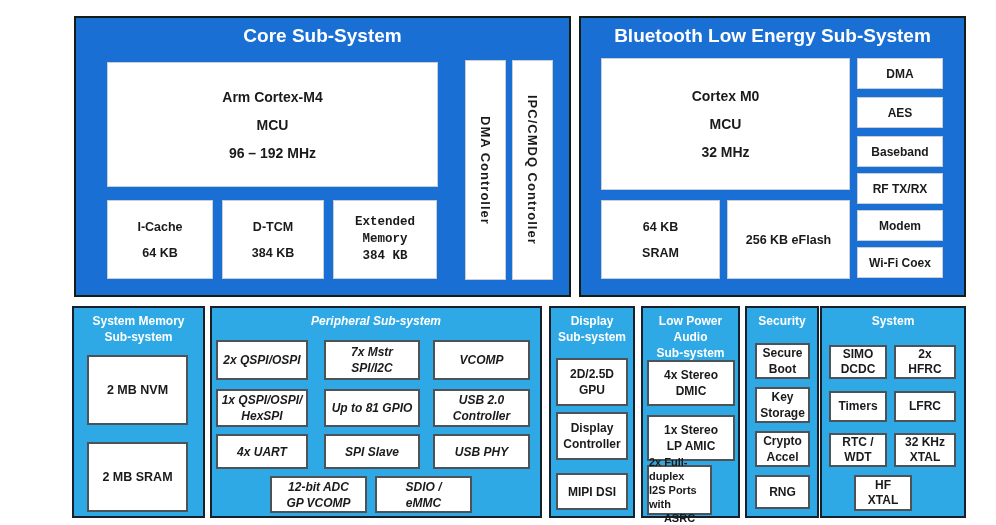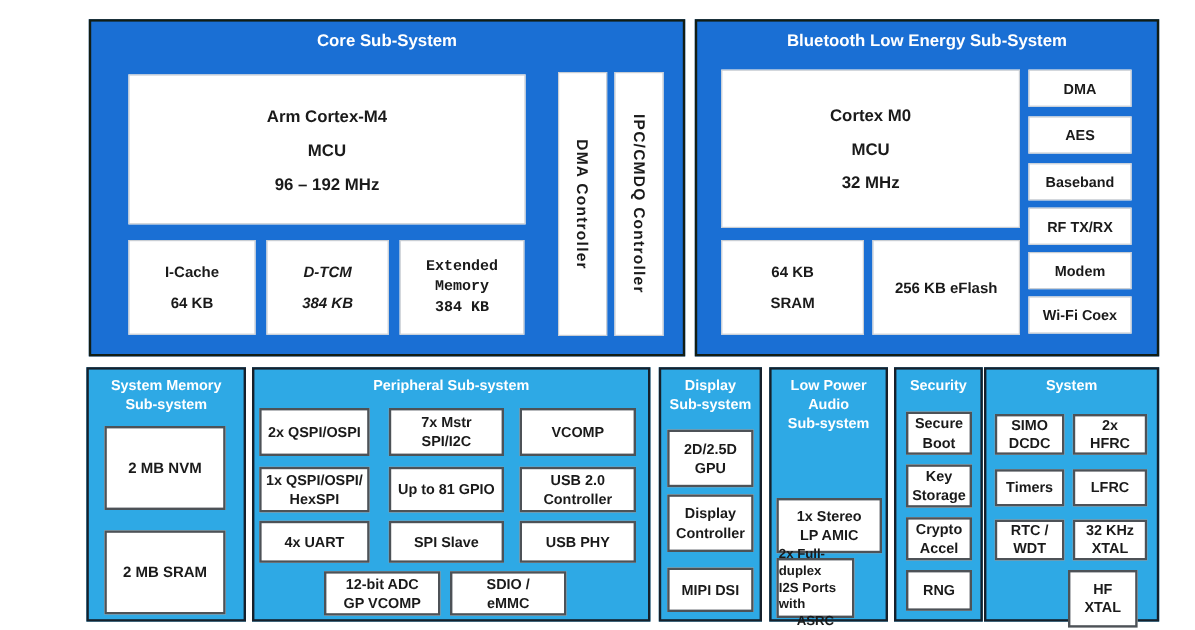--- a/index.html
+++ b/index.html
@@ -14,21 +14,21 @@
     --ink:#1a1a1a;
     --page:#ffffff;
   }
   html,body{margin:0;padding:0;background:var(--page);}
   body{font-family:"Liberation Sans",sans-serif;}
   .stage{position:relative;width:996px;height:525px;background:var(--page);overflow:hidden;}
   .sec{position:absolute;box-sizing:border-box;}
   .sec.dark{background:var(--dark-bg);border:2px solid var(--dark-border);}
   .sec.light{background:var(--light-bg);border:2px solid var(--light-border);}
   .sec-title{text-align:center;color:var(--title);font-weight:bold;}
-  .dark>.sec-title{margin-top:7px;font-size:14px;}
+  .dark>.sec-title{margin-top:7px;font-size:19px;}
   .light>.sec-title{margin-top:5px;font-size:12px;line-height:16px;}
   .wb{position:absolute;box-sizing:border-box;background:var(--box-bg);color:var(--ink);
       display:flex;flex-direction:column;align-items:center;justify-content:center;
       text-align:left;font-weight:bold;}
   .dark .wb{border:1px solid var(--boxb-dark);}
   .light .wb{border:2px solid var(--boxb-light);}
   .wb span{display:block;}
   
   .mcu{font-size:14px;}.mcu span{line-height:28px;}
   .lh26{font-size:12.5px;}.lh26 span{line-height:26px;}
@@ -36,41 +36,41 @@
   .sm{font-size:12px;}.sm span{line-height:16px;}
   .sm11{font-size:11px;}.sm11 span{line-height:14px;}
   .one{font-size:12.5px;}
   .vert{font-size:13px;}
   .vert span{writing-mode:vertical-rl;text-orientation:mixed;letter-spacing:1px;line-height:normal;}
 
   
   #sec-core{left:74px;top:16px;width:497px;height:281px;}
   #core-mcu{left:31px;top:44px;width:331px;height:125px;}
   #core-icache{left:31px;top:182px;width:106px;height:79px;}
-  #core-dtcm{left:146px;top:182px;width:102px;height:79px;font-style:italic;}
+  #core-dtcm{left:146px;top:182px;width:102px;height:79px;}
   #core-extmem{left:257px;top:182px;width:104px;height:79px;font-family:Liberation Mono, monospace;}
   #core-dma{left:389px;top:42px;width:41px;height:220px;}
   #core-ipc{left:436px;top:42px;width:41px;height:220px;}
 
   
   #sec-ble{left:579px;top:16px;width:387px;height:281px;}
   #ble-mcu{left:20px;top:40px;width:249px;height:132px;}
   #ble-sram{left:20px;top:182px;width:119px;height:79px;}
   #ble-eflash{left:146px;top:182px;width:123px;height:79px;}
   .ble-r{left:276px;width:86px;height:31px;font-size:12px;}
   #ble-r0{top:40px;}#ble-r1{top:79px;}#ble-r2{top:118px;}
   #ble-r3{top:155px;}#ble-r4{top:192px;}#ble-r5{top:229px;}
 
   
   #sec-sysmem{left:72px;top:306px;width:133px;height:212px;}
   #mem-nvm{left:13px;top:47px;width:101px;height:70px;}
   #mem-sram{left:13px;top:134px;width:101px;height:70px;}
 
   
-  #sec-periph{left:210px;top:306px;width:332px;height:212px;}
+  #sec-periph{left:210px;top:306px;width:332px;height:212px;font-style:italic;}
   .pc1{left:4px;width:92px;} .pc2{left:112px;width:96px;} .pc3{left:221px;width:97px;}
   .pr1{top:32px;height:40px;} .pr2{top:81px;height:38px;} .pr3{top:126px;height:35px;}
   #per-adc{left:58px;top:168px;width:97px;height:37px;}
   #per-sdio{left:163px;top:168px;width:97px;height:37px;}
 
   
   #sec-display{left:549px;top:306px;width:86px;height:212px;}
   #dsp-gpu{left:5px;top:50px;width:72px;height:48px;}
   #dsp-ctrl{left:5px;top:104px;width:72px;height:48px;}
   #dsp-mipi{left:5px;top:165px;width:72px;height:37px;}
@@ -84,21 +84,21 @@
   
   #sec-security{left:745px;top:306px;width:74px;height:212px;}
   .secb{left:8px;width:55px;}
   #sy-boot{top:35px;height:36px;} #sy-key{top:79px;height:36px;}
   #sy-crypto{top:123px;height:36px;} #sy-rng{top:167px;height:34px;}
 
   
   #sec-system{left:820px;top:306px;width:146px;height:212px;}
   .sg1{left:7px;width:58px;} .sg2{left:72px;width:62px;}
   .sr1{top:37px;height:34px;} .sr2{top:83px;height:31px;} .sr3{top:125px;height:34px;}
-  #sys-hfxtal{left:32px;top:167px;width:58px;height:48px;margin-left:36px;}
+  #sys-hfxtal{left:32px;top:167px;width:58px;height:36px;}
   .sysb{font-size:12px;}.sysb span{line-height:15px;}
 </style>
 </head>
 <body>
 
 <div class="stage">
 
   <div class="sec dark" id="sec-core">
     <div class="sec-title">Core Sub-System</div>
     <div class="wb mcu" id="core-mcu">
@@ -233,20 +233,24 @@
       <span>MIPI DSI</span>
     </div>
   </div>
 
   <div class="sec light" id="sec-audio">
     <div class="sec-title">
       <span>Low Power</span><br>
       <span>Audio</span><br>
       <span>Sub-system</span>
     </div>
+    <div class="wb sm" id="aud-dmic">
+      <span>4x Stereo</span>
+      <span>DMIC</span>
+    </div>
     <div class="wb sm" id="aud-amic">
       <span>1x Stereo</span>
       <span>LP AMIC</span>
     </div>
     <div class="wb sm11" id="aud-i2s">
       <span>2x Full-duplex</span>
       <span>I2S Ports with</span>
       <span>ASRC</span>
     </div>
   </div>

